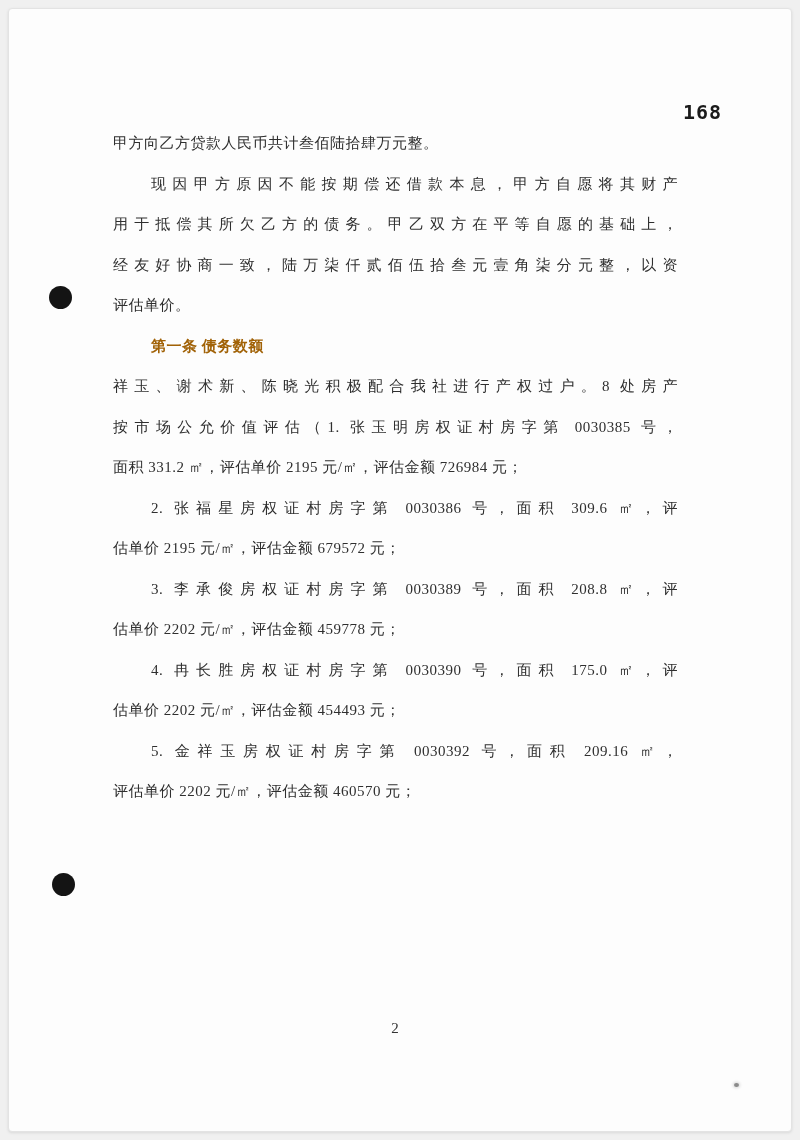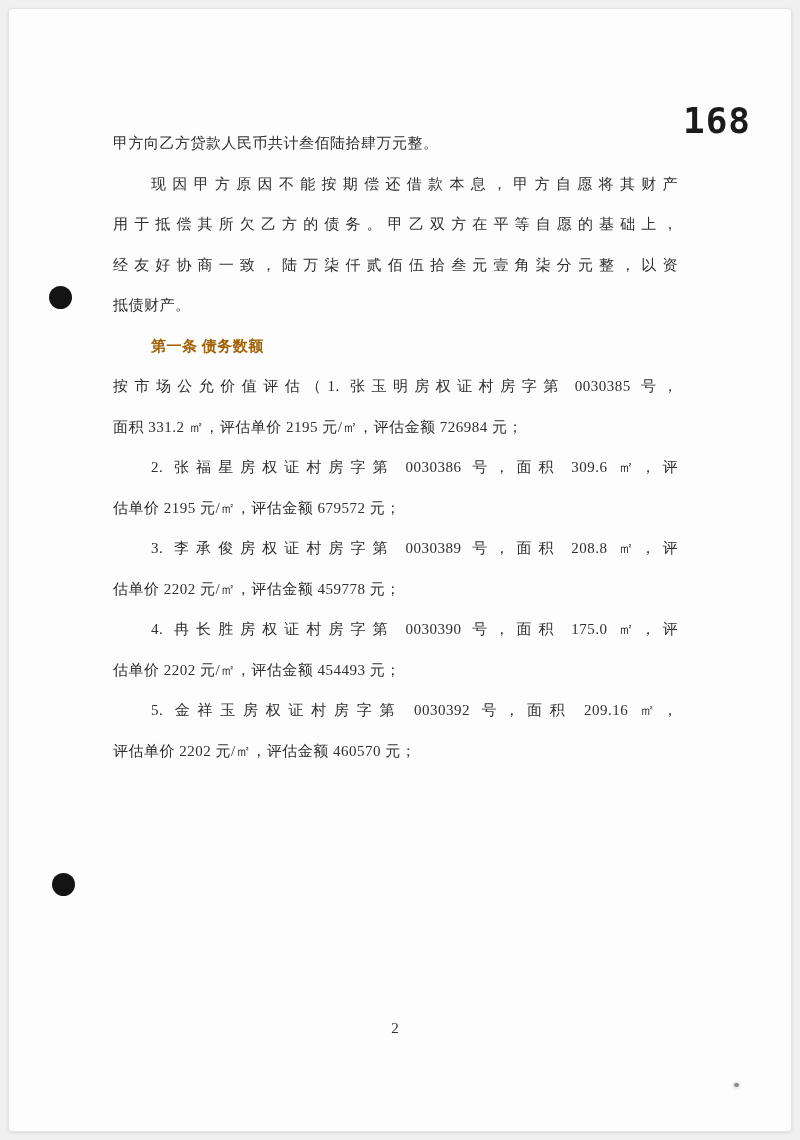--- a/index.html
+++ b/index.html
@@ -18,21 +18,21 @@
     background: #fdfdfd;
     border: 1px solid #e3e3e3;
     border-radius: 4px;
     box-shadow: 0 1px 3px rgba(0,0,0,0.10);
   }
   .stamp {
     position: absolute;
     left: 683px; top: 100px;
     font-family: "DejaVu Sans Mono", monospace;
     font-weight: bold;
-    font-size: 36px;
+    font-size: 20px;
     letter-spacing: 1px;
     color: #1b1b1b;
   }
   .doc {
     position: absolute;
     left: 113px; top: 123px;
     width: 565px;
     color: #2f2f2f;
     font-size: 15px;
   }
@@ -78,26 +78,27 @@
   <div class="paper"></div>
   <div class="stamp">168</div>
   <div class="doc">
       <div class="para">
         <div class="line last">甲方向乙方贷款人民币共计叁佰陆拾肆万元整。</div>
       </div>
       <div class="para">
         <div class="line indent">现因甲方原因不能按期偿还借款本息，甲方自愿将其财产</div>
         <div class="line">用于抵偿其所欠乙方的债务。甲乙双方在平等自愿的基础上，</div>
         <div class="line">经友好协商一致，陆万柒仟贰佰伍拾叁元壹角柒分元整，以资</div>
-        <div class="line last">抵债财产。</div>
+        <div class="line last">评估单价。</div>
       </div>
       <div class="para heading">
         <div class="line indent last">第一条 债务数额</div>
       </div>
       <div class="para">
+        <div class="line">祥玉、谢术新、陈晓光积极配合我社进行产权过户。8 处房产</div>
         <div class="line">按市场公允价值评估（1. 张玉明房权证村房字第 0030385 号，</div>
         <div class="line last">面积 331.2 ㎡，评估单价 2195 元/㎡，评估金额 726984 元；</div>
       </div>
       <div class="para">
         <div class="line indent">2. 张福星房权证村房字第 0030386 号，面积 309.6 ㎡，评</div>
         <div class="line last">估单价 2195 元/㎡，评估金额 679572 元；</div>
       </div>
       <div class="para">
         <div class="line indent">3. 李承俊房权证村房字第 0030389 号，面积 208.8 ㎡，评</div>
         <div class="line last">估单价 2202 元/㎡，评估金额 459778 元；</div>

